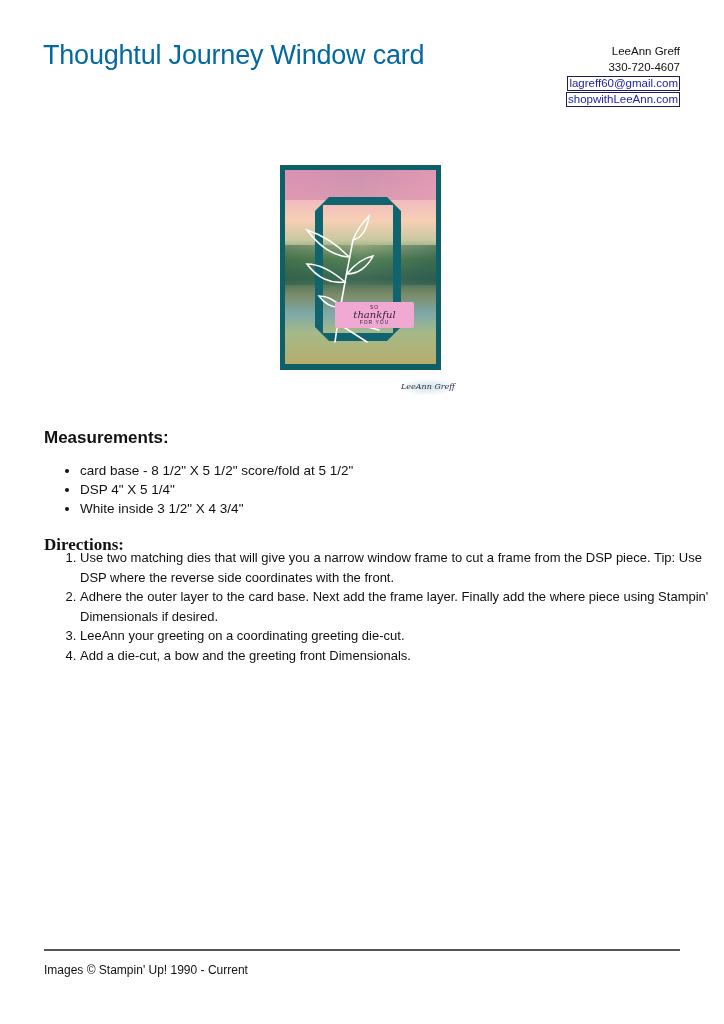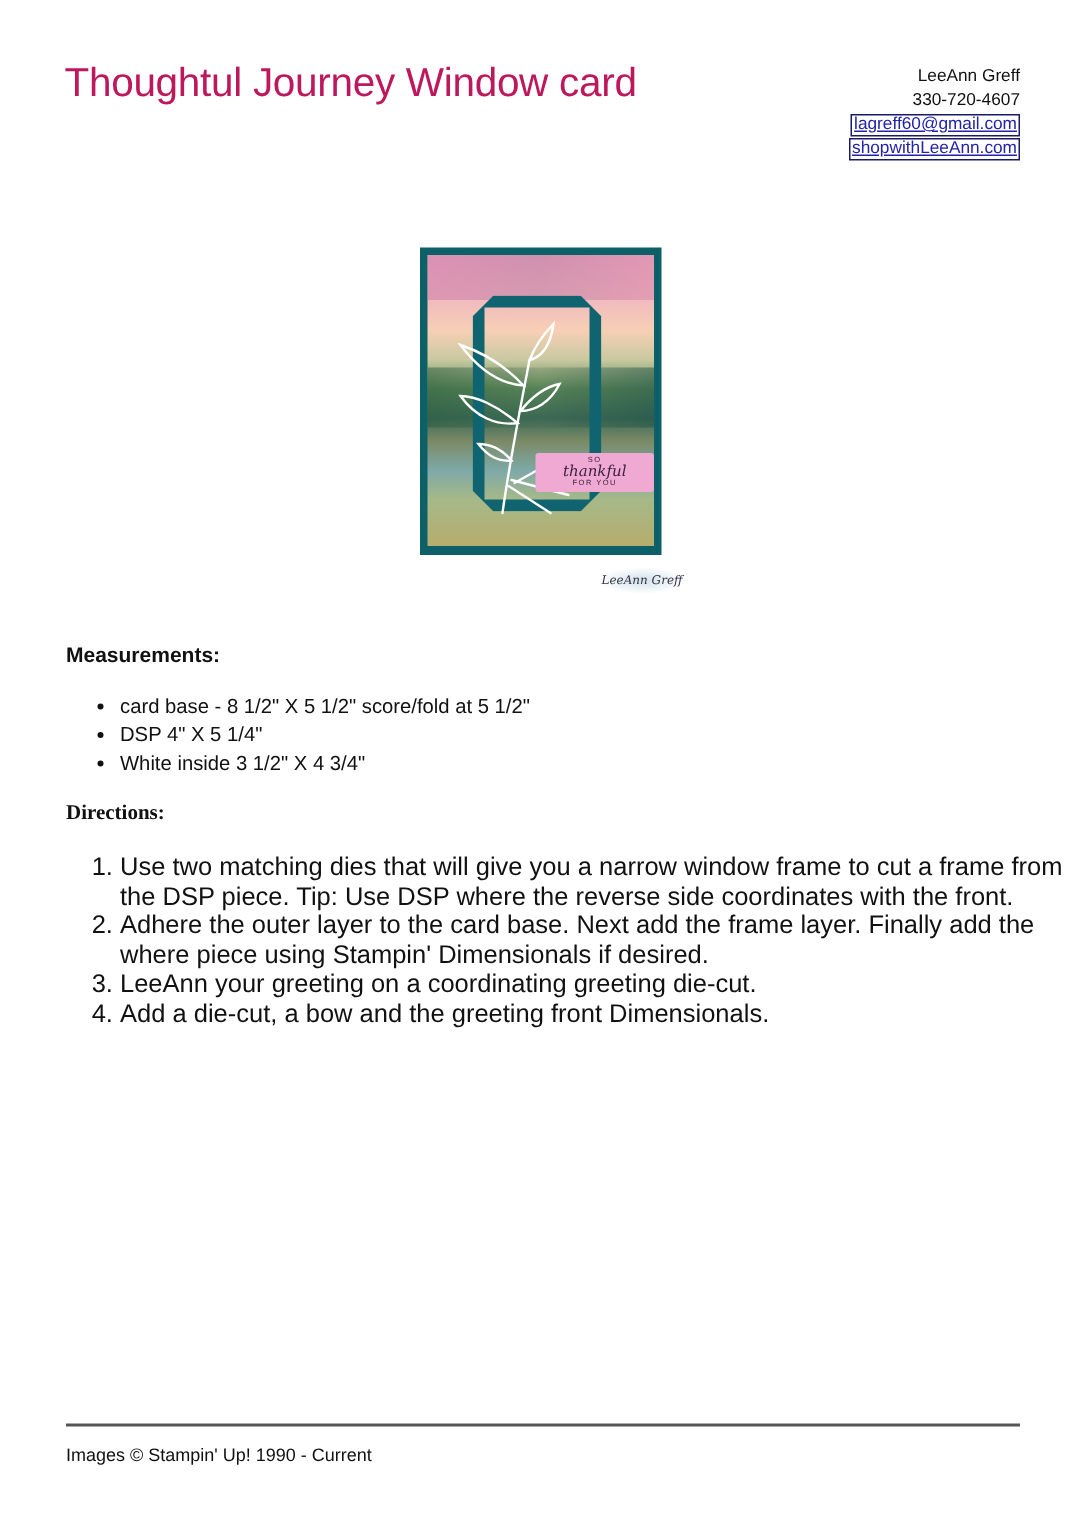--- a/index.html
+++ b/index.html
@@ -1,47 +1,47 @@
 <!DOCTYPE html>
 <html><head>
 <meta charset="utf-8">
 <style>
   html, body { margin: 0; padding: 0; background: #ffffff; }
   body { width: 724px; height: 1024px; position: relative; overflow: hidden;
          font-family: "Liberation Sans", sans-serif; color: #111; }
   .title { position: absolute; left: 43px; top: 40px; font-size: 27px; font-weight: normal;
-           letter-spacing: -0.2px; margin: 0; color: #be185d; }
+           letter-spacing: -0.2px; margin: 0; color: #0369a1; }
   .contact { position: absolute; right: 44px; top: 43px; text-align: right; font-size: 11.5px; line-height: 16px; }
   .contact div { white-space: nowrap; }
-  .contact a { display: inline-block; color: #2222aa; text-decoration: underline;
+  .contact a { display: inline-block; color: #2222aa; 
                border: 1.5px solid #1a1a66; padding: 0 1px; line-height: 13px; margin-top: 1px; }
   .card-wrap { position: absolute; left: 262px; top: 152px; width: 200px; height: 258px; }
   .card { position: absolute; left: 18px; top: 13px; width: 161px; height: 205px; background: #0d5f68; }
   .dsp { position: absolute; left: 5px; top: 5px; width: 151px; height: 194px; overflow: hidden;
          background: linear-gradient(180deg, #e8a7c0 0%, #f0b8c0 14%, #f7cfb5 26%, #c9c9a0 36%, #5d8a5a 46%, #3c6a58 56%, #7b8a66 64%, #7ea9a8 74%, #a6b988 84%, #b6ad6c 100%); }
   .dsp .haze1 { position:absolute; left:0; top:0; width:100%; height:30px;
                 background: linear-gradient(90deg, rgba(210,130,170,.6), rgba(170,110,150,.4), rgba(220,140,170,.6)); }
   .dsp .haze2 { position:absolute; left:0; top:75px; width:100%; height:40px;
                 background: linear-gradient(90deg, rgba(40,90,60,.5), rgba(60,100,70,.2), rgba(30,80,70,.5)); }
   .frame { position: absolute; left: 30px; top: 27px; width: 86px; height: 144px;
            border: 8px solid #0f6470; box-sizing: border-box;
            clip-path: polygon(14px 0, calc(100% - 14px) 0, 100% 14px, 100% calc(100% - 14px), calc(100% - 14px) 100%, 14px 100%, 0 calc(100% - 14px), 0 14px); }
   .leaf { position: absolute; left: 20px; top: 42px; width: 80px; height: 140px; }
-  .greeting { position: absolute; left: 72px; top: 132px; width: 79px; height: 26px; background: #f0a9d2;
+  .greeting { position: absolute; left: 50px; top: 132px; width: 79px; height: 26px; background: #f0a9d2;
               border-radius: 2px; text-align: center; color: #3a2140; }
   .greeting .g1 { font-size: 5px; line-height: 6px; letter-spacing: 1px; padding-top: 2px; }
   .greeting .g2 { font-family: "DejaVu Serif", serif; font-style: italic; font-size: 10px; line-height: 9px; }
   .greeting .g3 { font-size: 5px; line-height: 6px; letter-spacing: 1px; }
   .watermark { position: absolute; left: 136px; top: 226px; width: 60px; height: 18px;
                font-family: "DejaVu Serif", serif; font-style: italic; font-size: 8px; color: #334;
                background: radial-gradient(ellipse, rgba(170,200,215,.55), rgba(255,255,255,0) 70%);
                text-align: center; line-height: 18px; }
-  .section-head { position: absolute; left: 44px; font-size: 14px; font-weight: bold; margin: 0; }
+  .section-head { position: absolute; left: 44px; font-size: 17px; font-weight: bold; margin: 0; }
   ul.meas { position: absolute; left: 62px; top: 461px; margin: 0; padding: 0 0 0 18px; font-size: 13.5px; line-height: 19px; }
-  ol.dirs { position: absolute; left: 62px; top: 568px; width: 640px; margin: 0; padding: 0 0 0 18px; font-size: 17px; line-height: 19.5px; }
+  ol.dirs { position: absolute; left: 62px; top: 548px; width: 640px; margin: 0; padding: 0 0 0 18px; font-size: 13px; line-height: 19.5px; }
   .rule { position: absolute; left: 44px; top: 949px; width: 636px; height: 0; border-top: 2px solid #555; }
   .footer { position: absolute; left: 44px; top: 963px; font-size: 12px; }
 </style>
 </head>
 <body>
 
 <h1 class="title">Thoughtul Journey Window card</h1>
 
 <div class="contact">
   <div>LeeAnn  Greff</div>

